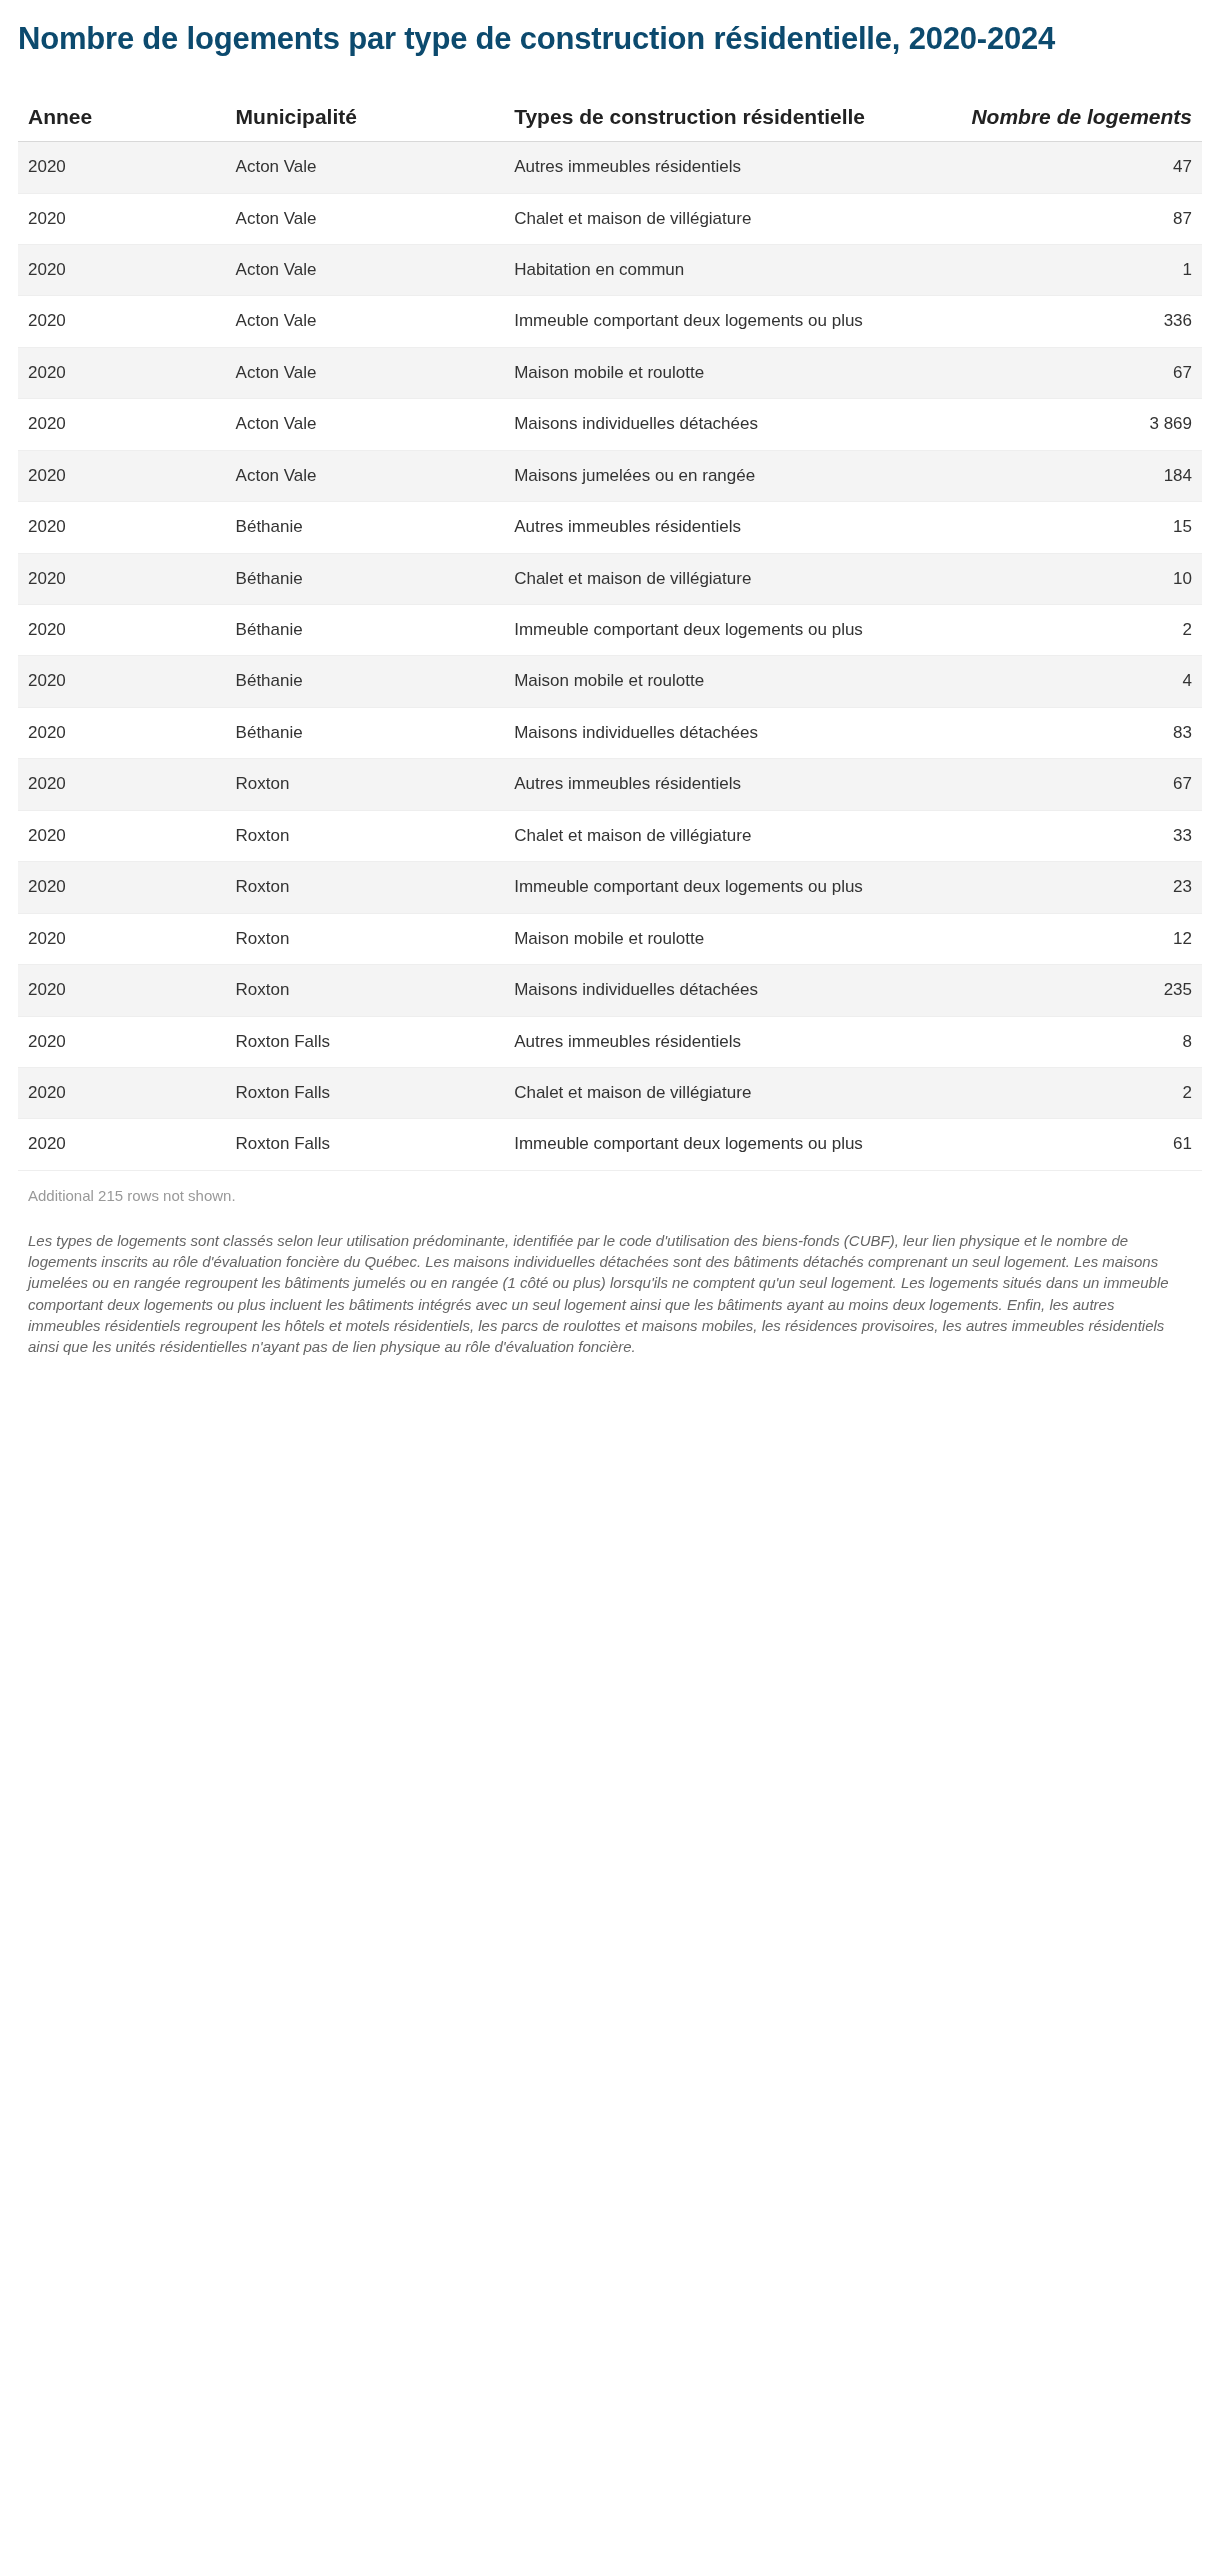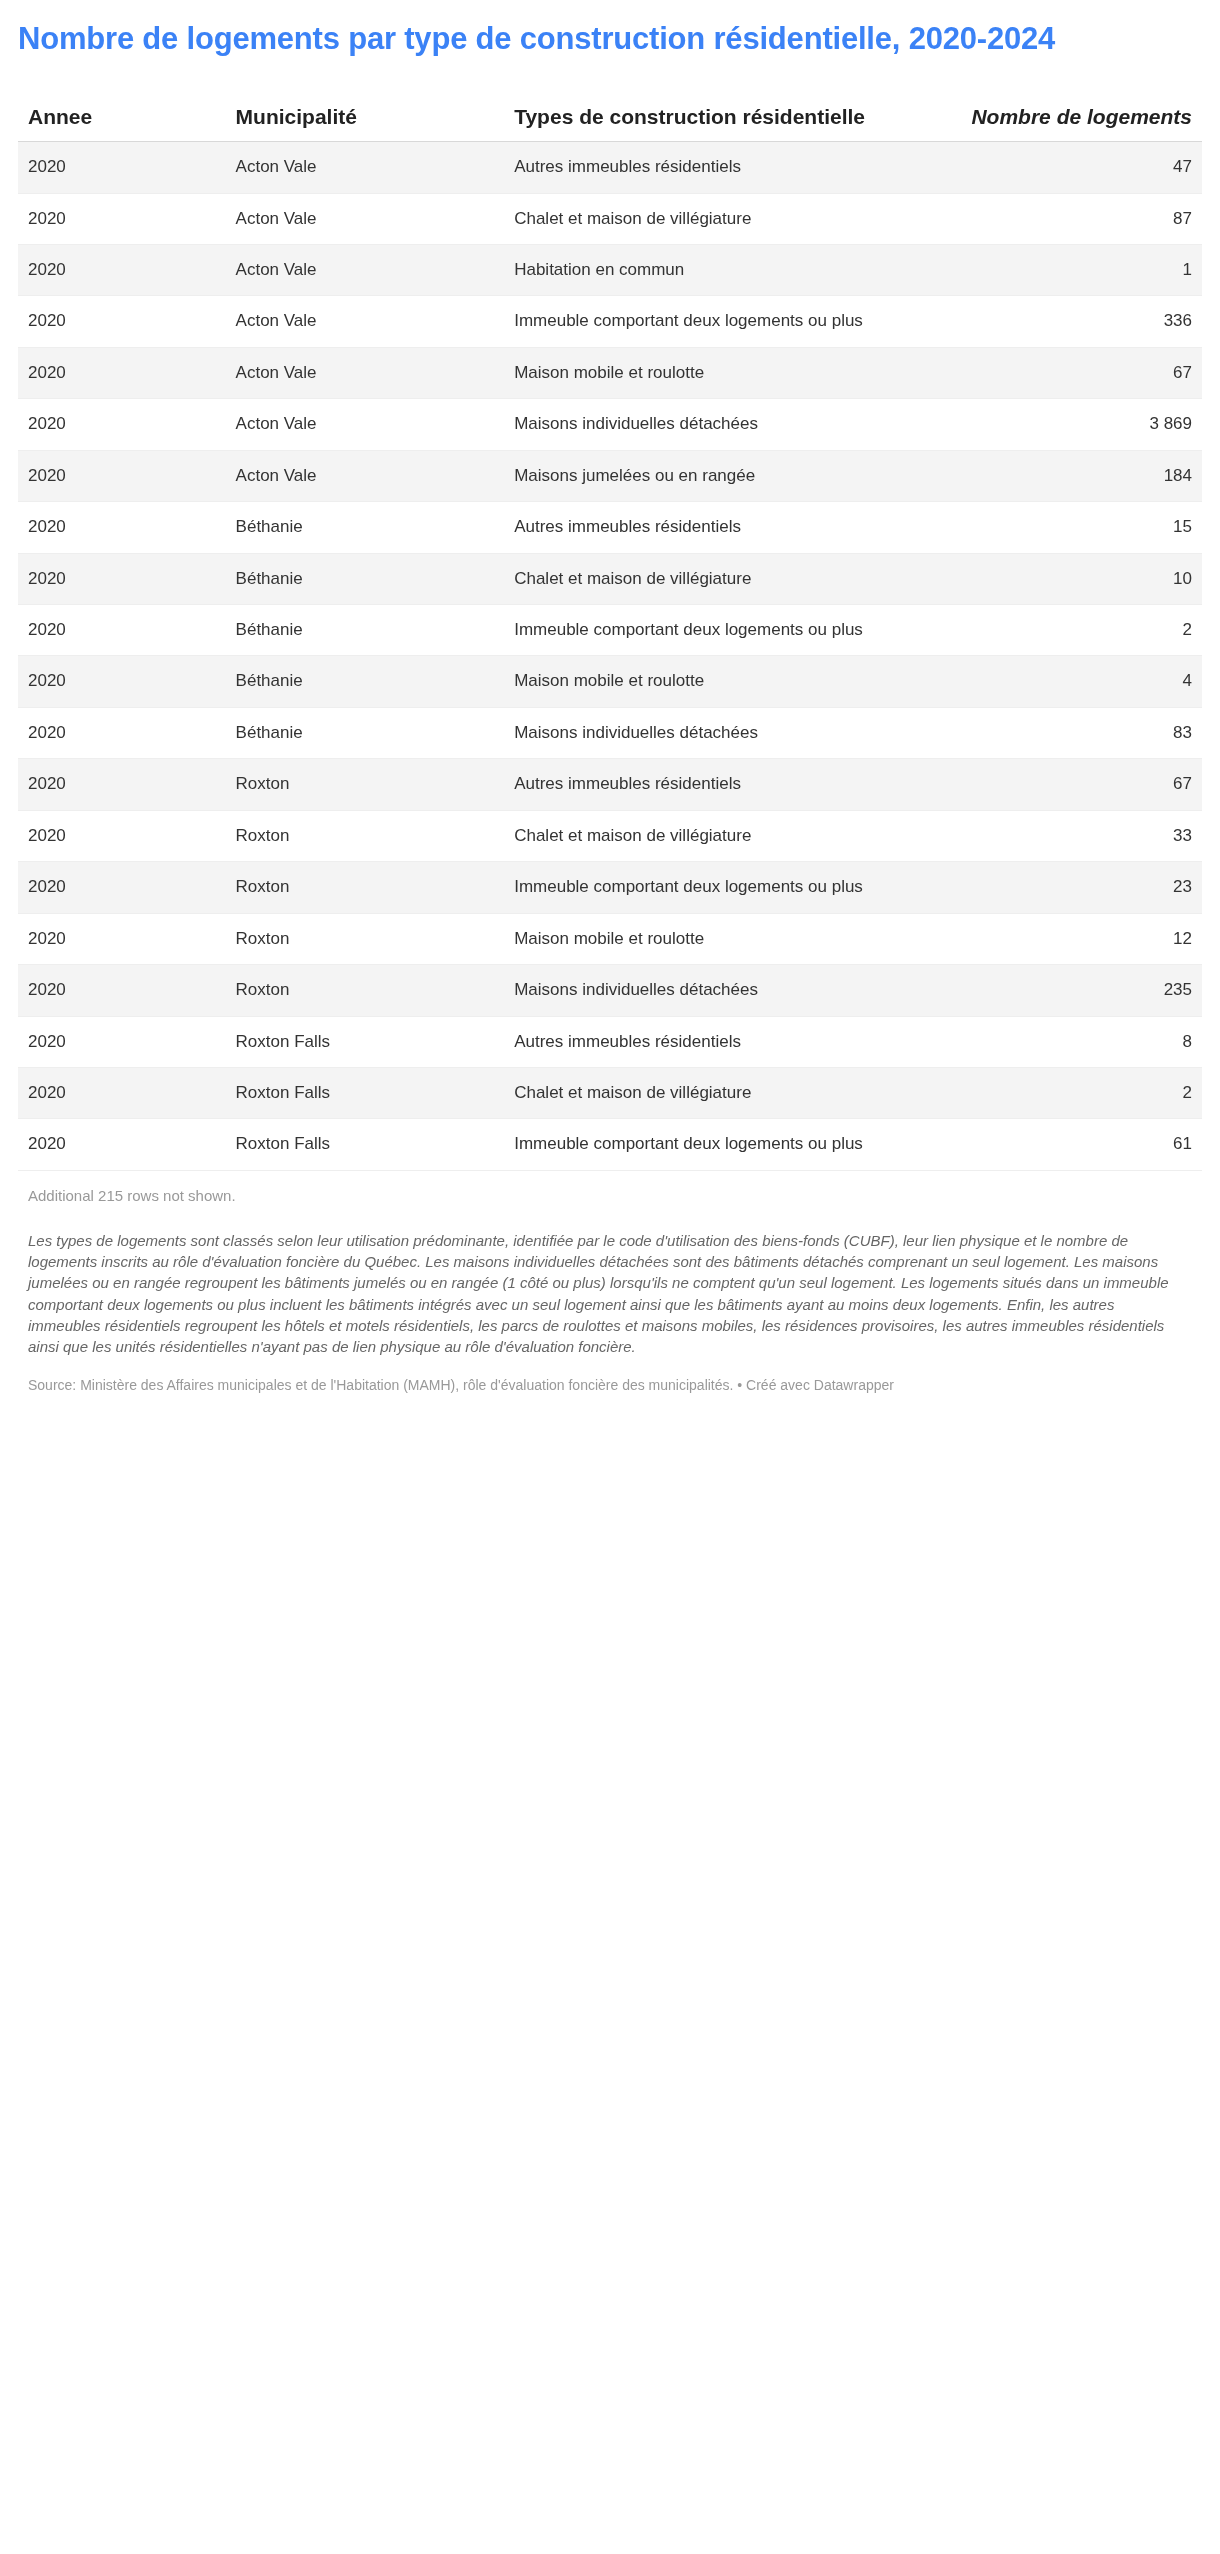--- a/index.html
+++ b/index.html
@@ -16,21 +16,21 @@
   }
   .page {
     width: 1220px;
     box-sizing: border-box;
     padding: 14px 18px 10px 18px;
   }
   .title {
     font-size: 31px;
     line-height: 1.22;
     font-weight: bold;
-    color: #3b82f6;
+    color: #0c4a6e;
     letter-spacing: -0.2px;
     margin: 6px 0 0 0;
     max-width: 1060px;
   }
   .table-wrap {
     margin-top: 46px;
   }
   table.data-table {
     width: 100%;
     border-collapse: collapse;
@@ -235,15 +235,14 @@
             <td class="left">Immeuble comportant deux logements ou plus</td>
             <td class="right">61</td>
           </tr>
         </tbody>
     </table>
 
     <div class="note-rows">Additional 215 rows not shown.</div>
   </div>
 
   <div class="footnote">Les types de logements sont classés selon leur utilisation prédominante, identifiée par le code d'utilisation des biens-fonds (CUBF), leur lien physique et le nombre de logements inscrits au rôle d'évaluation foncière du Québec. Les maisons individuelles détachées sont des bâtiments détachés comprenant un seul logement. Les maisons jumelées ou en rangée regroupent les bâtiments jumelés ou en rangée (1 côté ou plus) lorsqu'ils ne comptent qu'un seul logement. Les logements situés dans un immeuble comportant deux logements ou plus incluent les bâtiments intégrés avec un seul logement ainsi que les bâtiments ayant au moins deux logements. Enfin, les autres immeubles résidentiels regroupent les hôtels et motels résidentiels, les parcs de roulottes et maisons mobiles, les résidences provisoires, les autres immeubles résidentiels ainsi que les unités résidentielles n'ayant pas de lien physique au rôle d'évaluation foncière.</div>
-  <div class="source">Source: Ministère des Affaires municipales et de l'Habitation (MAMH), rôle d'évaluation foncière des municipalités. • Créé avec Datawrapper</div>
 
 </div>
 
 </body></html>

